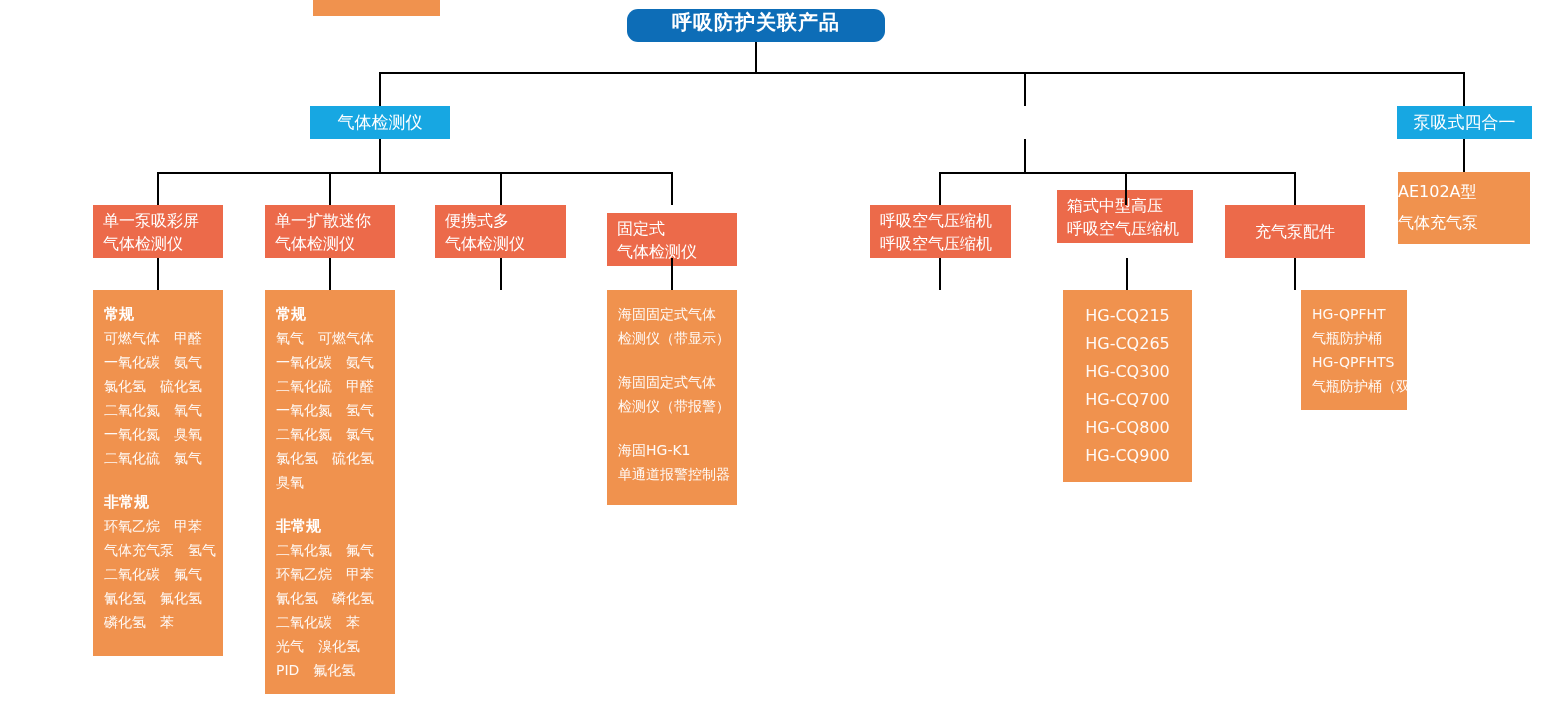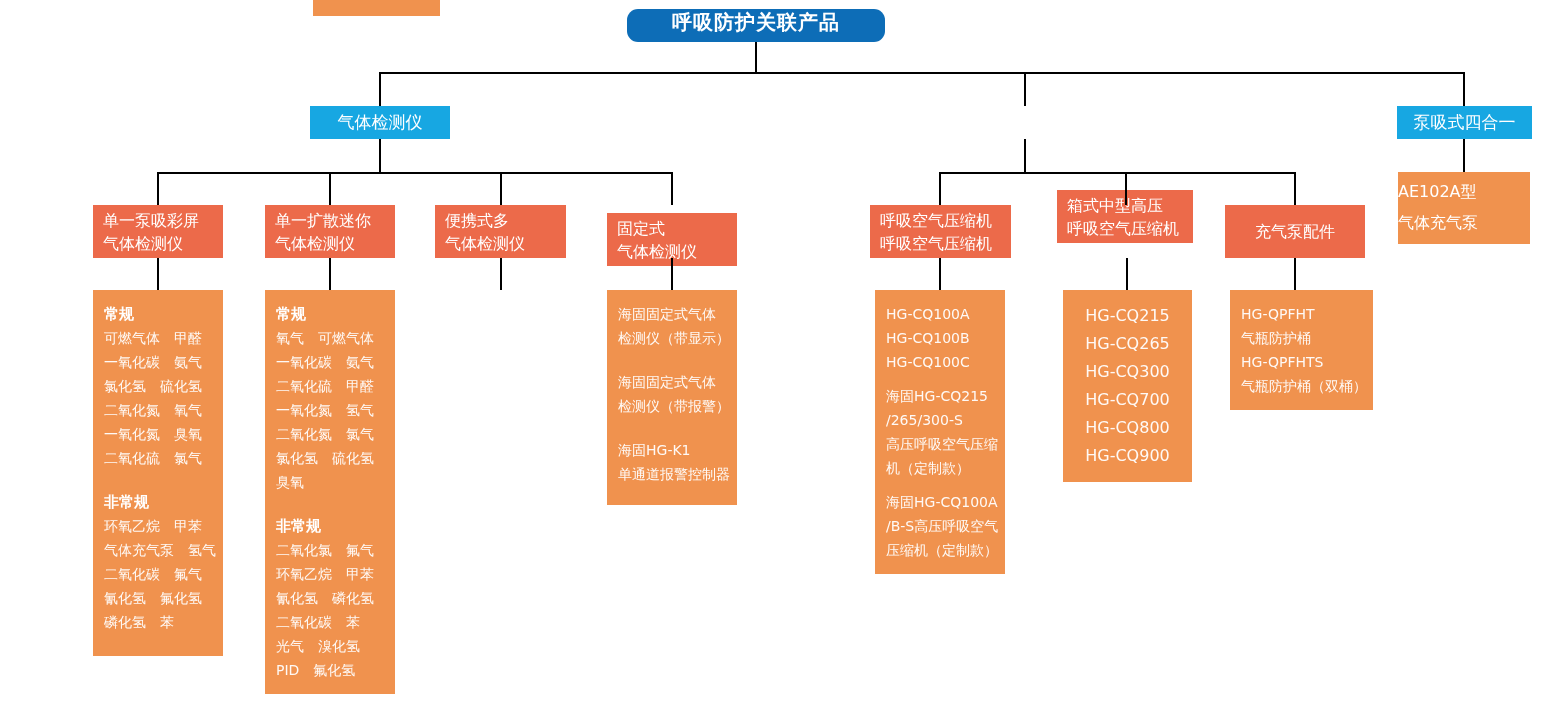--- a/index.html
+++ b/index.html
@@ -118,45 +118,30 @@
 
   <div class="line">海固固定式气体</div>
       <div class="line">检测仪（带显示）</div>
       <div class="line gap"></div>
       <div class="line">海固固定式气体</div>
       <div class="line">检测仪（带报警）</div>
       <div class="line gap"></div>
       <div class="line">海固HG-K1</div>
       <div class="line">单通道报警控制器</div>
     </div>
-  <div class="node box" style="left:875px;top:290px;width:130px;min-height:270px">
-
-  <div class="line">HG-CQ100A</div>
-      <div class="line">HG-CQ100B</div>
-      <div class="line">HG-CQ100C</div>
-      <div class="line gap-sm"></div>
-      <div class="line">海固HG-CQ215</div>
-      <div class="line">/265/300-S</div>
-      <div class="line">高压呼吸空气压缩</div>
-      <div class="line">机（定制款）</div>
-      <div class="line gap-sm"></div>
-      <div class="line">海固HG-CQ100A</div>
-      <div class="line">/B-S高压呼吸空气</div>
-      <div class="line">压缩机（定制款）</div>
-    </div>
   <div class="node box center" style="left:1063px;top:290px;width:129px;min-height:170px">
 
   <div class="line">HG-CQ215</div>
       <div class="line">HG-CQ265</div>
       <div class="line">HG-CQ300</div>
       <div class="line">HG-CQ700</div>
       <div class="line">HG-CQ800</div>
       <div class="line">HG-CQ900</div>
     </div>
-  <div class="node box" style="left:1230px;top:290px;width:143px;min-height:113px">
+  <div class="node box" style="left:1301px;top:290px;width:106px;min-height:113px">
 
   <div class="line">HG-QPFHT</div>
       <div class="line">气瓶防护桶</div>
       <div class="line">HG-QPFHTS</div>
       <div class="line">气瓶防护桶（双桶）</div>
     </div>
 
   <div class="vl" style="left:755px;top:42px;height:30px"></div>
   <div class="hl" style="left:379px;top:72px;width:1086px"></div>
   <div class="vl" style="left:379px;top:72px;height:34px"></div>

